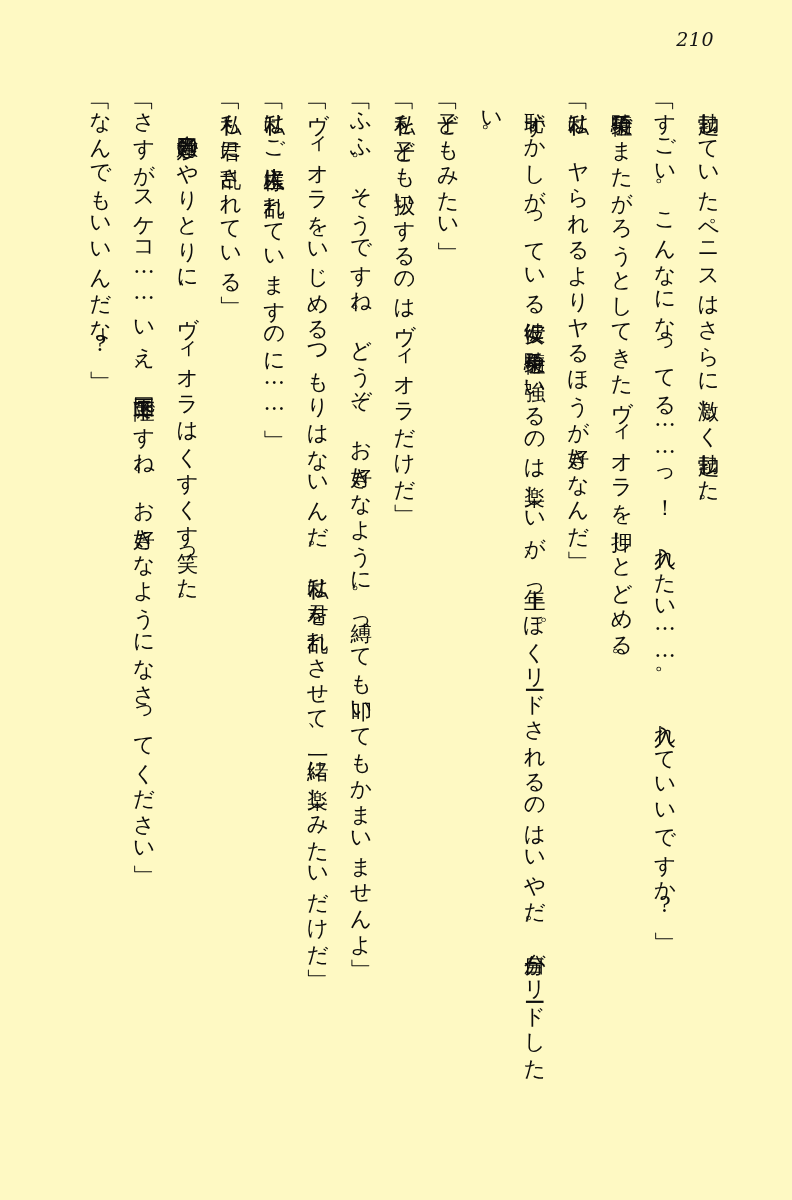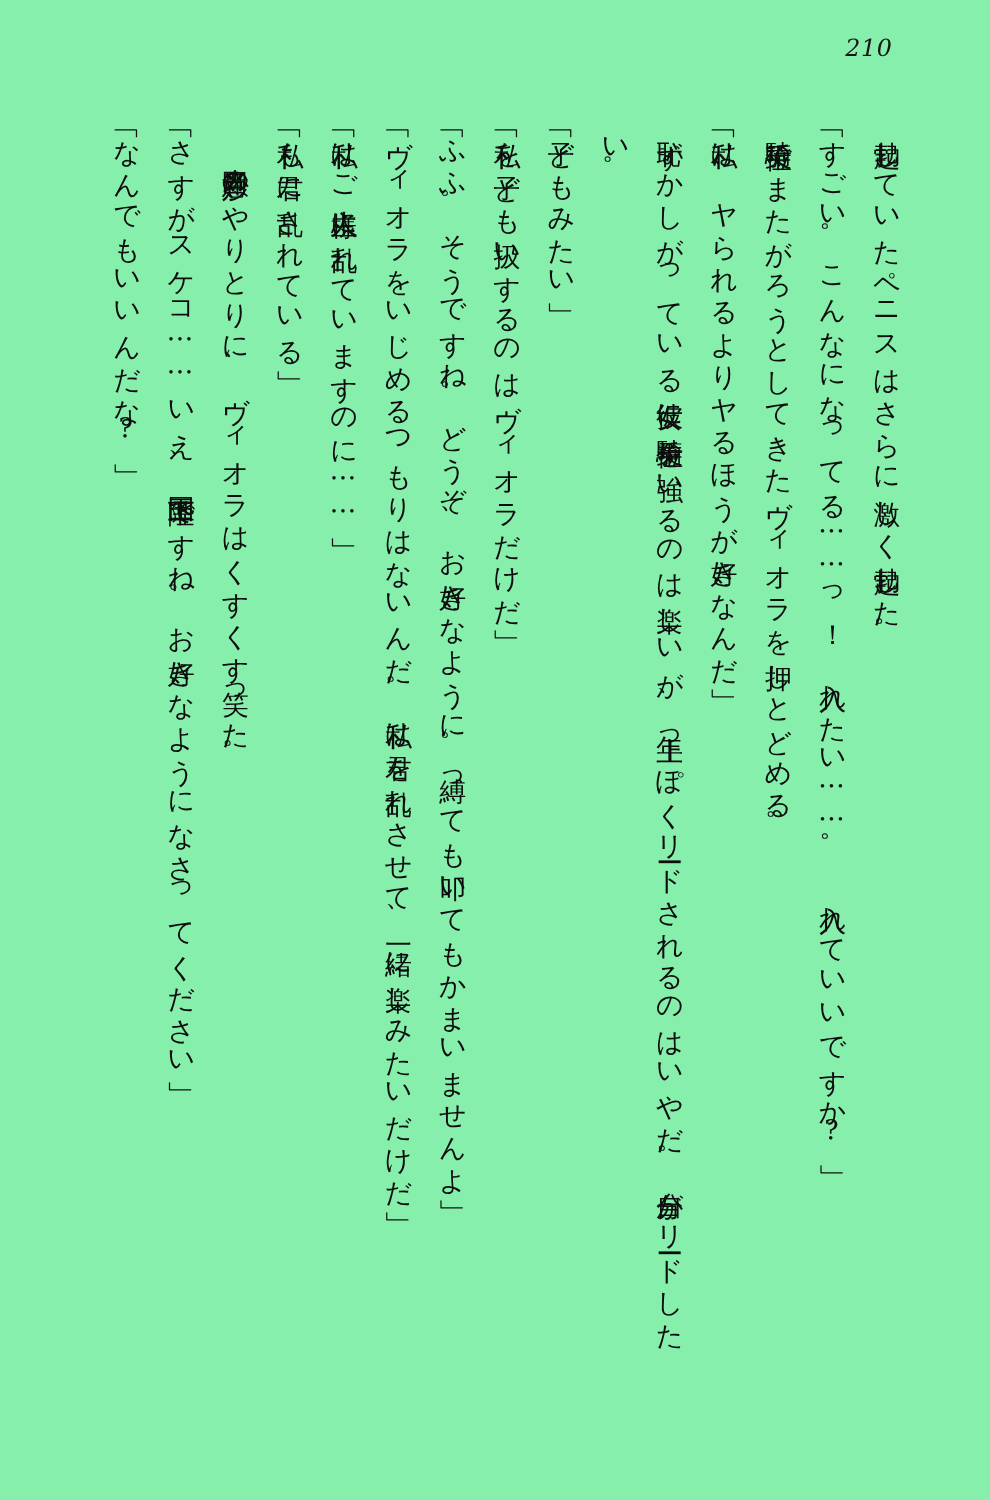--- a/index.html
+++ b/index.html
@@ -15,21 +15,21 @@
     position: relative;
     overflow: hidden;
   }
 
   .page {
     position: absolute;
     left: 0;
     top: 0;
     width: 792px;
     height: 1200px;
-    background: #86efac;
+    background: #fef9c3;
   }
 
   .page-number {
     position: absolute;
     top: 28px;
     right: 78px;
     font-family: "DejaVu Serif", "Liberation Serif", serif;
     font-style: italic;
     font-size: 19px;
     letter-spacing: 0.5px;

